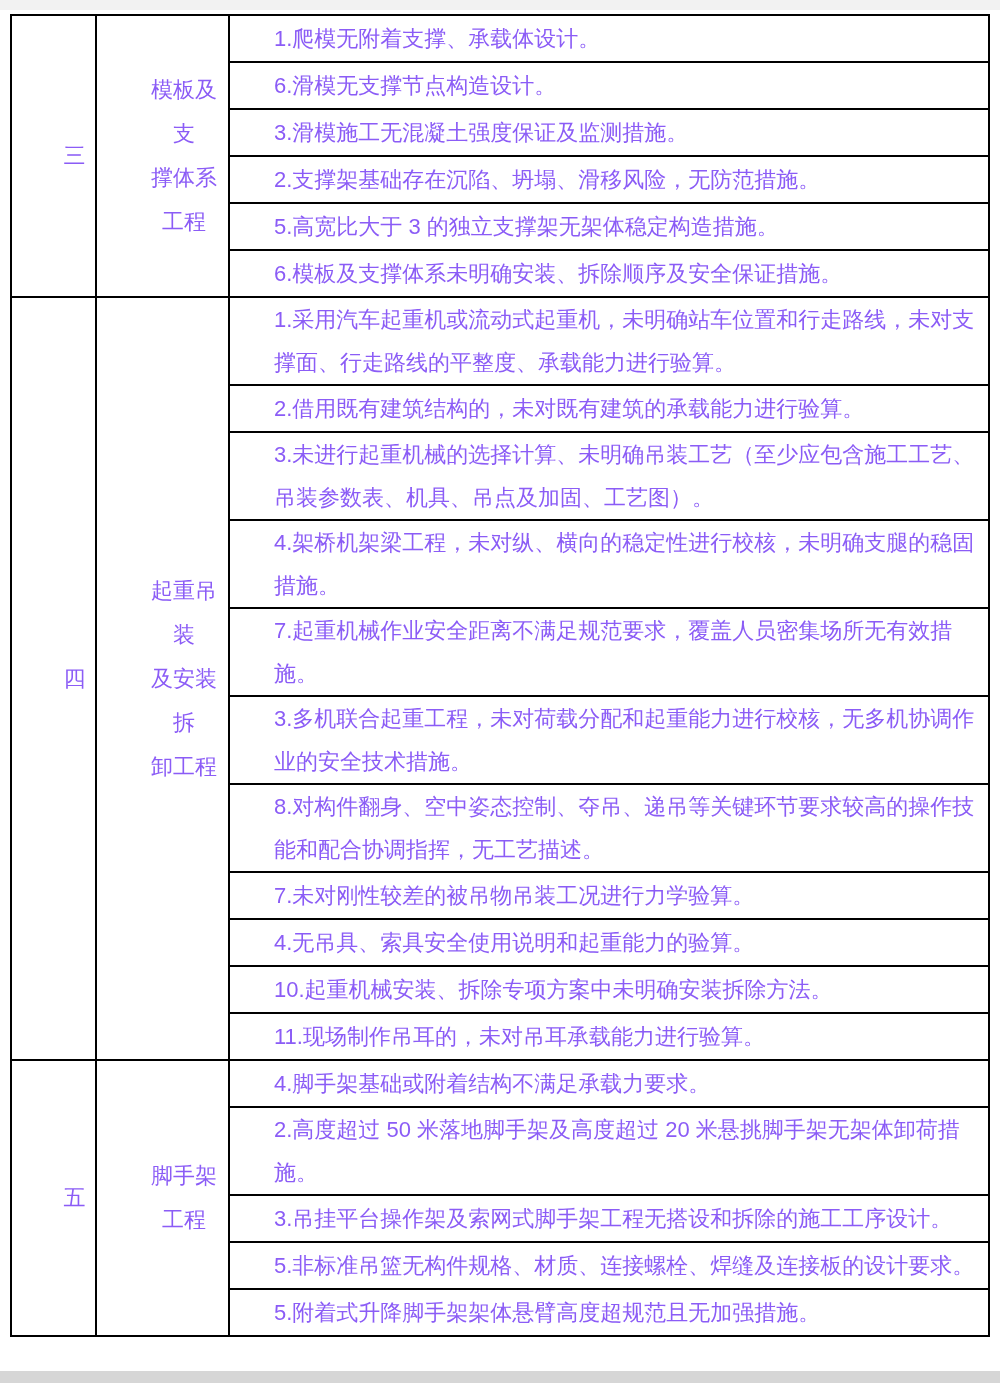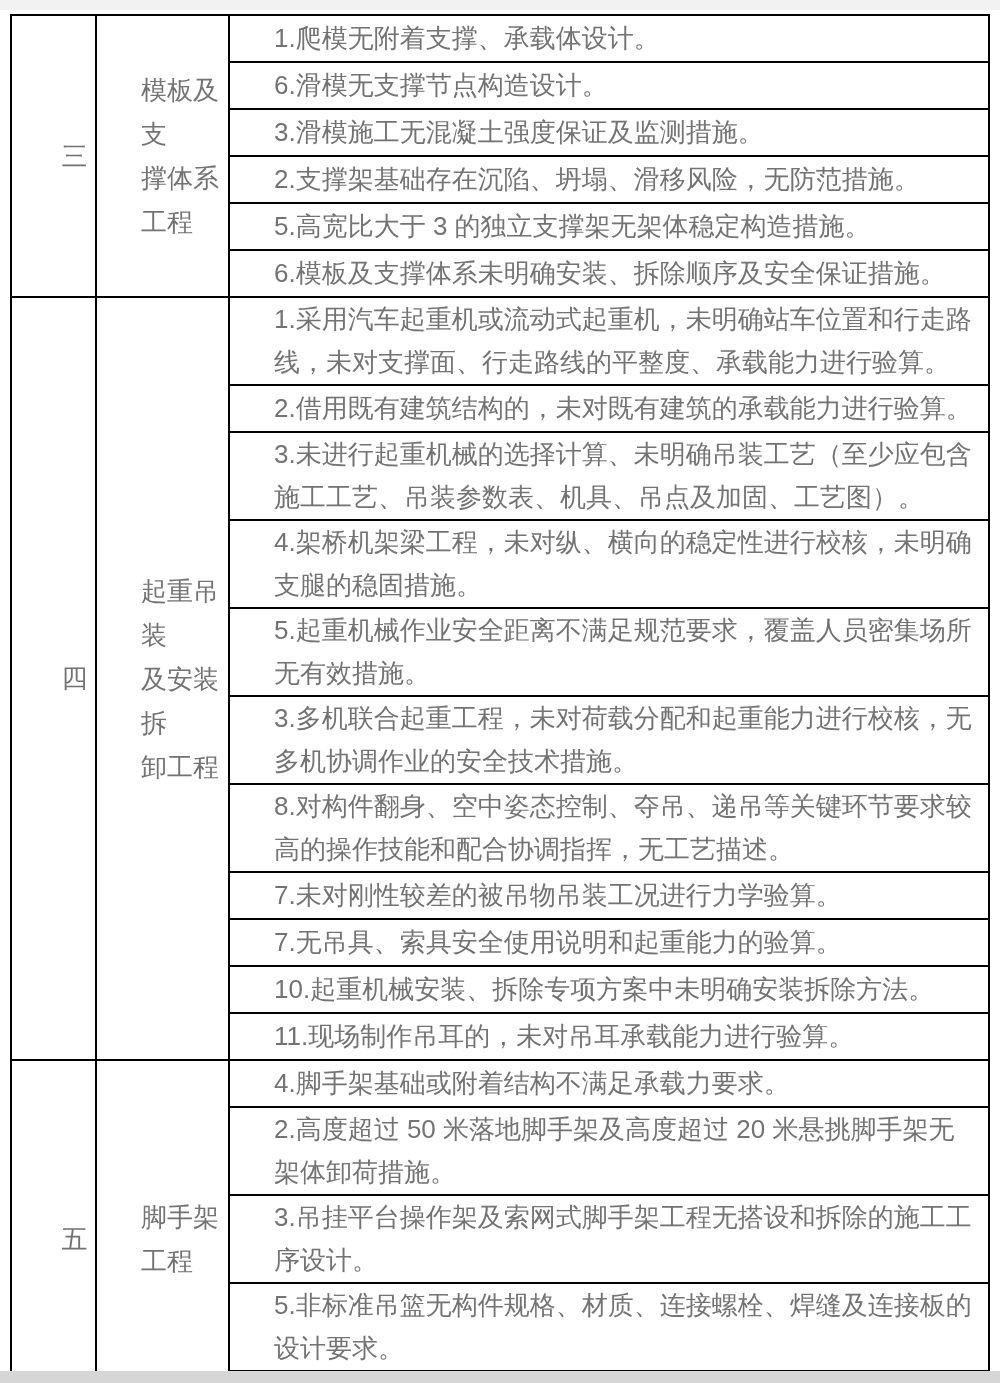--- a/index.html
+++ b/index.html
@@ -30,32 +30,32 @@
     position: absolute;
     left: 10px;
     top: 14px;
     width: 978px;
     border-collapse: collapse;
     table-layout: fixed;
     background: #ffffff;
   }
   table.hazard-table td {
     border: 2px solid #000000;
-    color: #737373;
-    font-size: 26px;
+    color: #8b5cf6;
+    font-size: 22px;
     vertical-align: middle;
     padding-left: 44px;
   }
   td.num-cell {
     text-align: center;
     font-size: 27px;
     letter-spacing: 1px;
   }
   td.cat-cell {
-    text-align: left;
+    text-align: center;
     white-space: pre-line;
     line-height: 44px;
     font-size: 26px;
   }
   td.item-cell {
     padding: 0 9px 0 8px;
     line-height: 43px;
     height: 45px;
     text-align: left;
   }
@@ -104,33 +104,33 @@
         <tr>
           <td class="item-cell">2.借用既有建筑结构的，未对既有建筑的承载能力进行验算。</td>
         </tr>
         <tr>
           <td class="item-cell">3.未进行起重机械的选择计算、未明确吊装工艺（至少应包含施工工艺、吊装参数表、机具、吊点及加固、工艺图）。</td>
         </tr>
         <tr>
           <td class="item-cell">4.架桥机架梁工程，未对纵、横向的稳定性进行校核，未明确支腿的稳固措施。</td>
         </tr>
         <tr>
-          <td class="item-cell">5.起重机械作业安全距离不满足规范要求，覆盖人员密集场所无有效措施。</td>
+          <td class="item-cell">7.起重机械作业安全距离不满足规范要求，覆盖人员密集场所无有效措施。</td>
         </tr>
         <tr>
           <td class="item-cell">3.多机联合起重工程，未对荷载分配和起重能力进行校核，无多机协调作业的安全技术措施。</td>
         </tr>
         <tr>
           <td class="item-cell">8.对构件翻身、空中姿态控制、夺吊、递吊等关键环节要求较高的操作技能和配合协调指挥，无工艺描述。</td>
         </tr>
         <tr>
           <td class="item-cell">7.未对刚性较差的被吊物吊装工况进行力学验算。</td>
         </tr>
         <tr>
-          <td class="item-cell">7.无吊具、索具安全使用说明和起重能力的验算。</td>
+          <td class="item-cell">4.无吊具、索具安全使用说明和起重能力的验算。</td>
         </tr>
         <tr>
           <td class="item-cell">10.起重机械安装、拆除专项方案中未明确安装拆除方法。</td>
         </tr>
         <tr>
           <td class="item-cell">11.现场制作吊耳的，未对吊耳承载能力进行验算。</td>
         </tr>
         <tr>
           <td class="num-cell" rowspan="5">五</td>
           <td class="cat-cell" rowspan="5">脚手架

